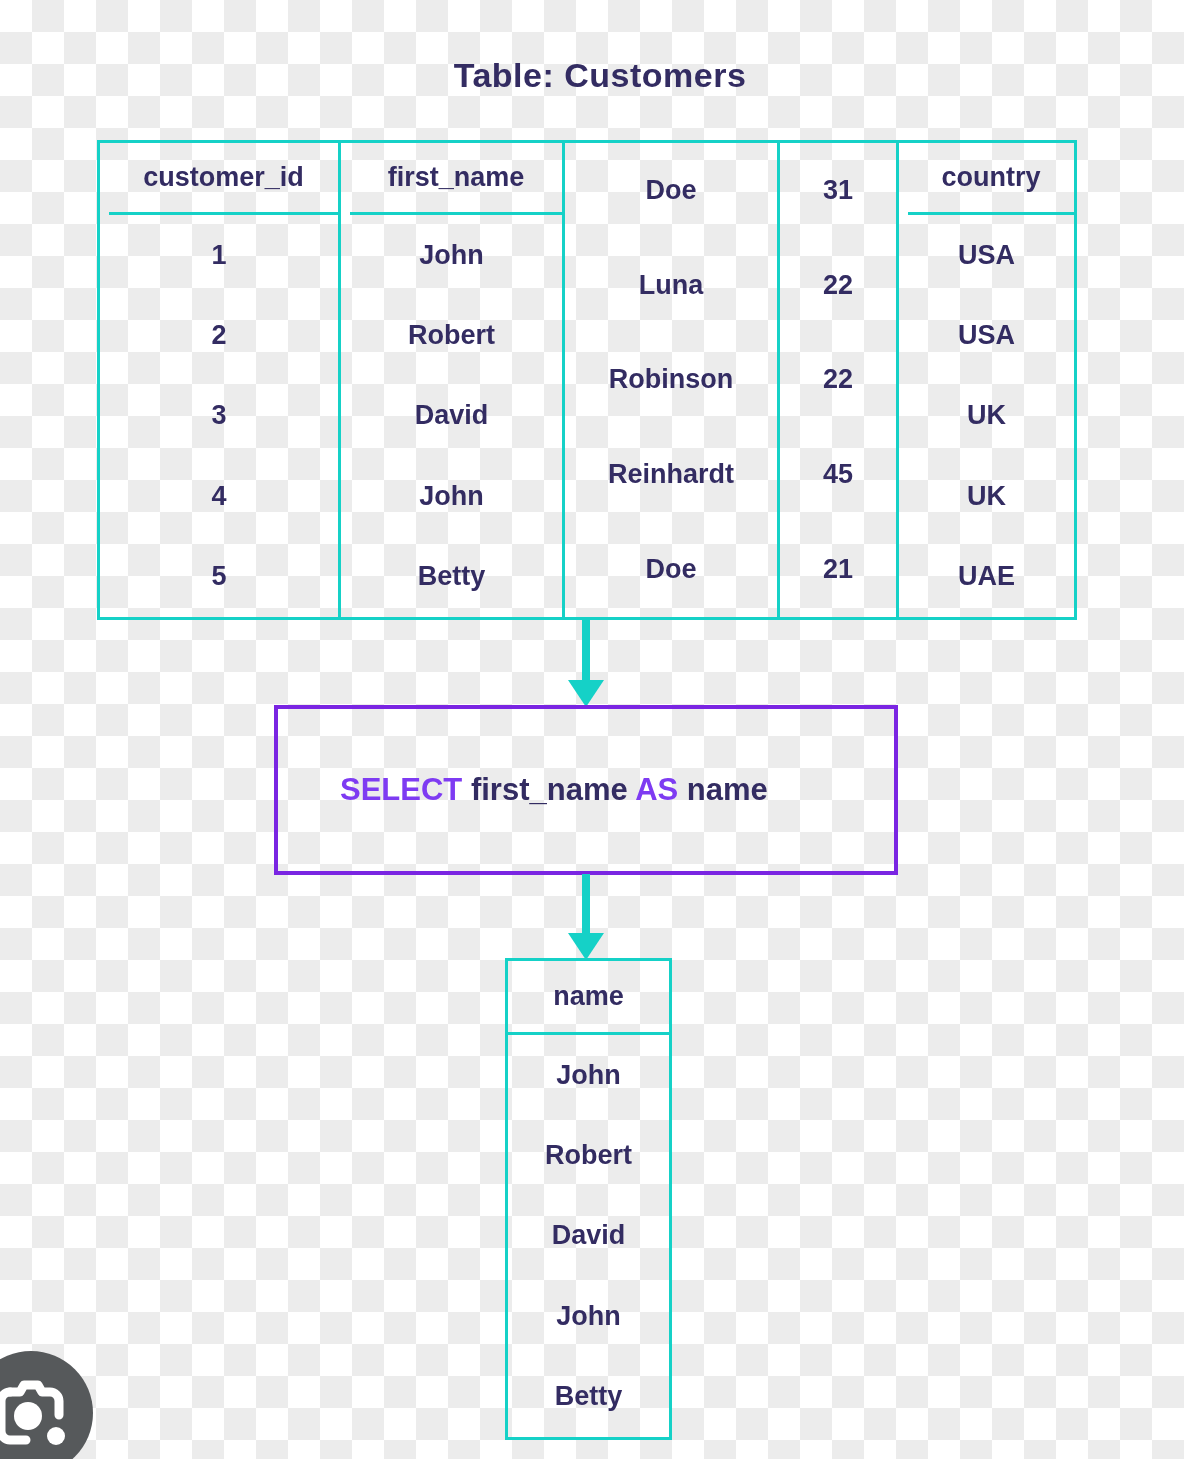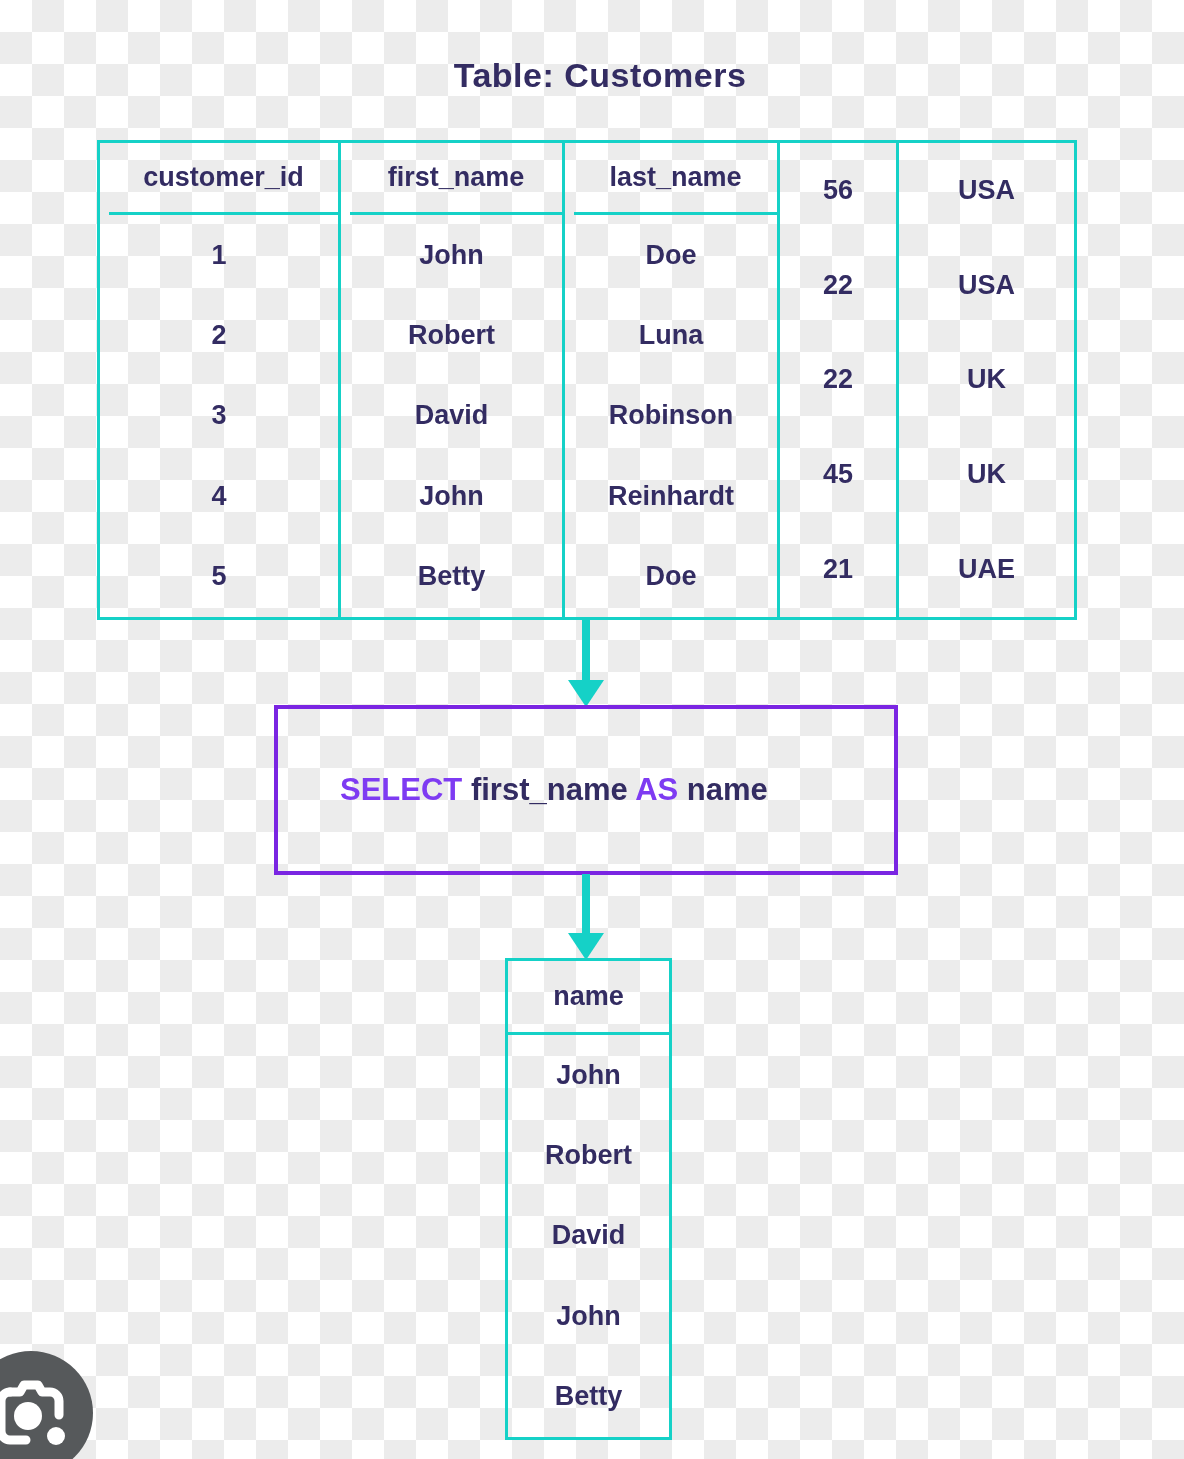--- a/index.html
+++ b/index.html
@@ -128,41 +128,41 @@
       <div class="t-body">
         <div class="t-cell">John</div>
         <div class="t-cell">Robert</div>
         <div class="t-cell">David</div>
         <div class="t-cell">John</div>
         <div class="t-cell">Betty</div>
       </div>
     </div>
 
     <div class="t-col c2">
-      <div class="t-head">last_name</div>
       <div class="t-body">
         <div class="t-cell">Doe</div>
         <div class="t-cell">Luna</div>
         <div class="t-cell">Robinson</div>
         <div class="t-cell">Reinhardt</div>
         <div class="t-cell">Doe</div>
       </div>
     </div>
 
     <div class="t-col c3">
       <div class="t-body">
-        <div class="t-cell">56</div>
+        <div class="t-cell">31</div>
         <div class="t-cell">22</div>
         <div class="t-cell">22</div>
         <div class="t-cell">45</div>
         <div class="t-cell">21</div>
       </div>
     </div>
 
     <div class="t-col c4">
+      <div class="t-head">country</div>
       <div class="t-body">
         <div class="t-cell">USA</div>
         <div class="t-cell">USA</div>
         <div class="t-cell">UK</div>
         <div class="t-cell">UK</div>
         <div class="t-cell">UAE</div>
       </div>
     </div>
 
   </div>

